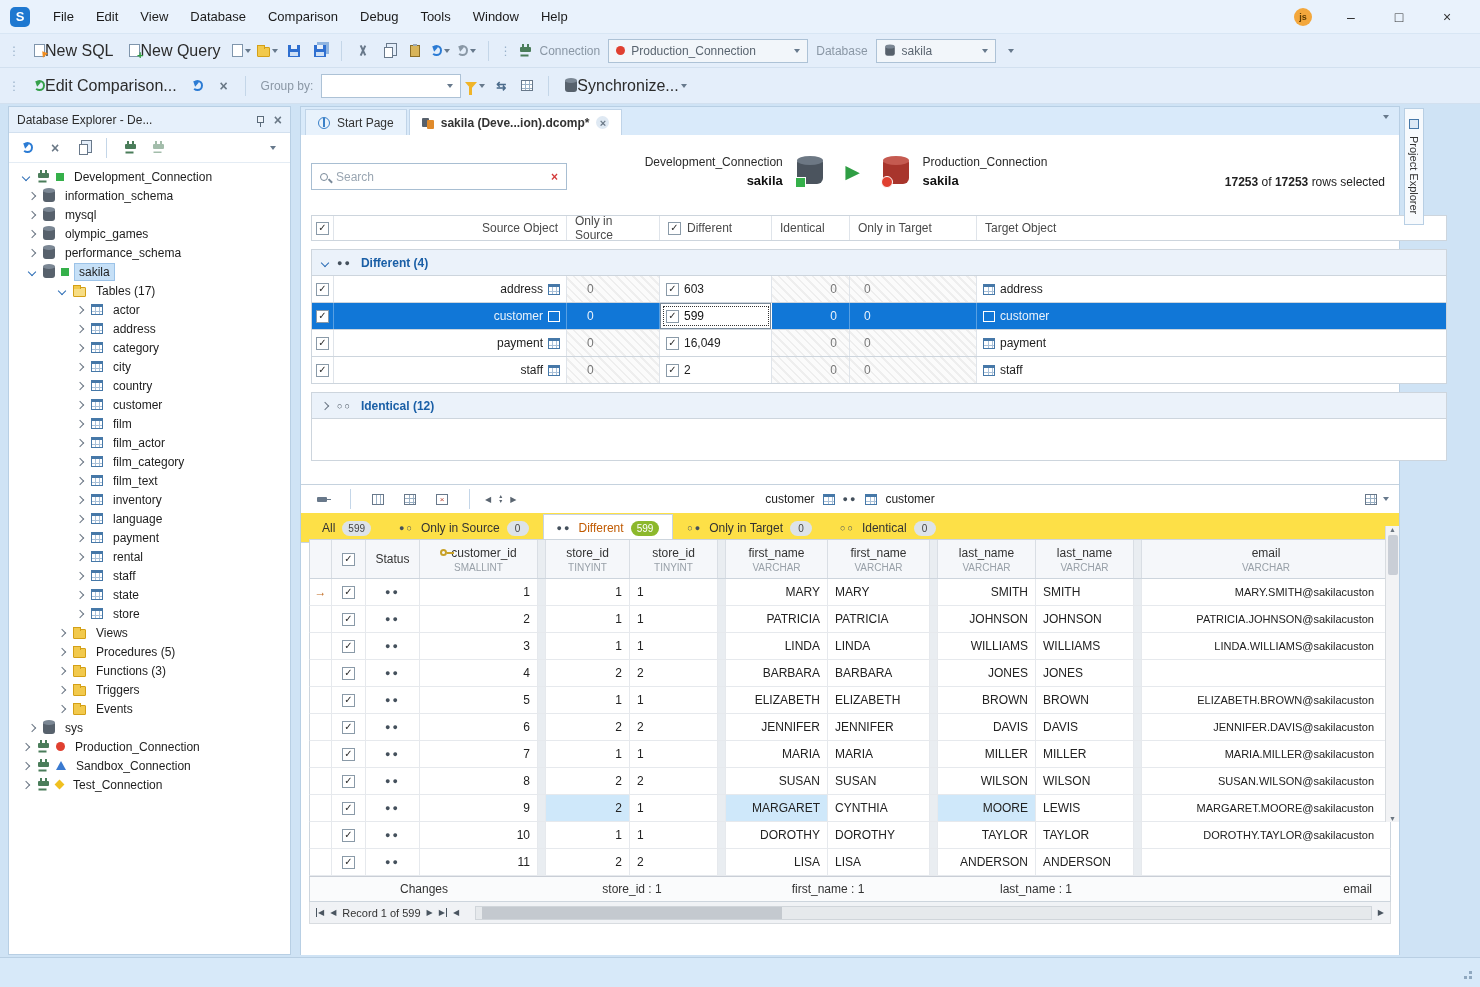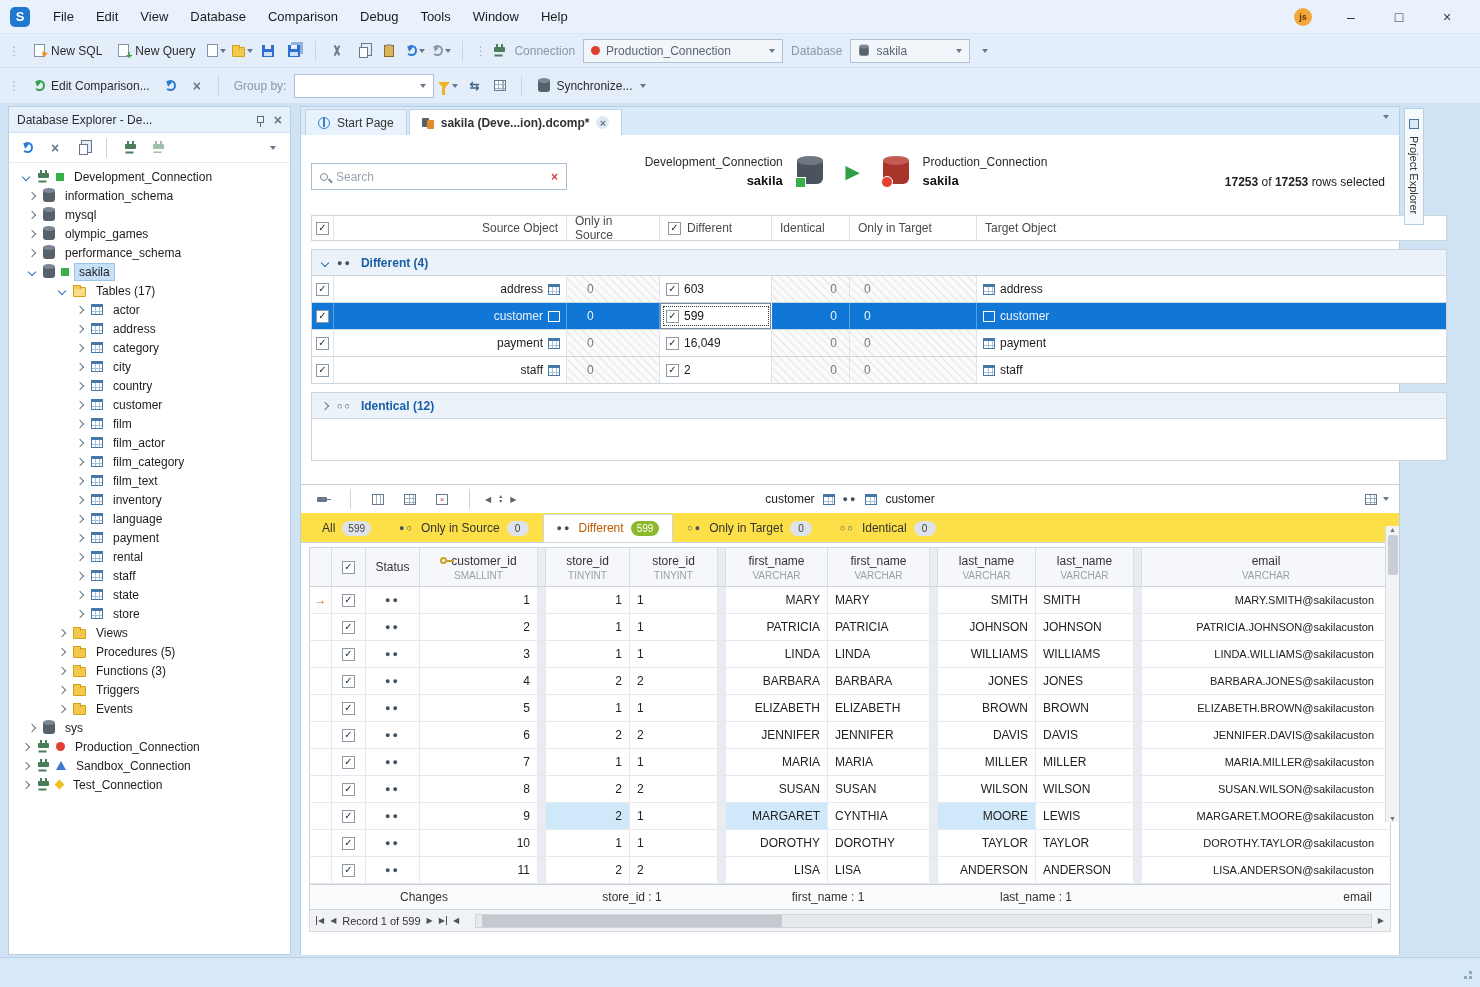--- a/index.html
+++ b/index.html
@@ -12,21 +12,21 @@
 .menu-item{padding:4px 11px;font-size:13px;color:#1b1b1b;cursor:default}
 .win-controls{margin-left:auto;display:flex;align-items:center;gap:30px;padding-right:14px}
 .js-badge{width:18px;height:18px;border-radius:50%;background:#f3a73c;color:#5c3a00;font-size:9px;font-weight:bold;display:flex;align-items:center;justify-content:center}
 .win-btn{color:#333;font-size:14px;width:18px;text-align:center}
 
 .tb{position:absolute;left:0;width:1480px;display:flex;align-items:center;background:#e4eefa;border-bottom:1px solid #d2e0ef;padding:0 6px;gap:2px}
 .tb1{top:34px;height:34px}
 .tb2{top:68px;height:36px}
 .grip{color:#9ab2ca;font-size:12px;margin:0 6px 0 2px;letter-spacing:-1px}
 .sep{width:1px;height:20px;background:#c4d6e8;margin:0 7px}
-.tbtn{display:flex;align-items:center;gap:6px;padding:4px 7px;border-radius:3px;color:#2b2b2b;font-size:12px}
+.tbtn{display:flex;align-items:center;padding:4px 7px;border-radius:3px;color:#2b2b2b;font-size:16px}
 .ibtn{display:flex;align-items:center;justify-content:center;width:24px;height:24px}
 .crt{width:0;height:0;border-left:3.5px solid transparent;border-right:3.5px solid transparent;border-top:4px solid #67798c;margin-left:2px}
 .lab{color:#8a97a5;margin:0 6px}
 .combo{display:flex;align-items:center;gap:6px;background:#f2f6fa;border:1px solid #adc2d6;height:24px;padding:0 7px;color:#5a6570}
 .combo .crt{margin-left:auto}
 .combo.w-conn{width:200px}
 .combo.w-db{width:120px}
 .combo.w-group{width:140px;background:#fff}
 
 
@@ -170,21 +170,21 @@
 .btoolbar{height:28px;display:flex;align-items:center;gap:8px;padding:0 10px;position:relative}
 .btoolbar .center{position:absolute;left:0;right:0;display:flex;align-items:center;justify-content:center;gap:8px;pointer-events:none}
 .btoolbar .right{margin-left:auto;display:flex;align-items:center;gap:4px}
 .spin{display:flex;flex-direction:column;line-height:5px;font-size:6px;color:#5a6570}
 .navg{color:#5a6570;font-size:8px}
 .btabs{height:30px;display:flex;align-items:flex-end;background:#fde047;border-bottom:1px solid #c8d4e0}
 .btab{display:inline-flex;align-items:center;gap:7px;height:28px;padding:0 13px;border:1px solid transparent;color:#333;font-size:12px}
 .btab.active{background:#fff;border-color:#c8d4e0;border-bottom-color:#fff}
 .btab.active .lbl{color:#c05a00}
 
-.dg{position:absolute;left:8px;top:62px;width:1082px}
+.dg{position:absolute;left:8px;top:54px;width:1082px}
 .dg-hdr{display:flex;height:40px;border:1px solid #cdd5dd;background:#f5f7fa}
 .hc{display:flex;flex-direction:column;align-items:center;justify-content:center;border-right:1px solid #d9dee4;font-size:12px;color:#333;gap:2px}
 .hc .nm{display:flex;align-items:center}
 .hc .tp{font-size:10px;color:#98a0a8}
 .w-ind{width:22px}.w-cbc{width:34px}.w-st{width:54px}.w-cid{width:118px}
 .w-gap{width:8px;background:#e9edf1;border-right:1px solid #d9dee4}
 .w-sid{width:84px}.w-sidt{width:88px}.w-fn{width:102px}.w-ln{width:98px}
 .w-em{flex:1}.hc.w-em{border-right:none}
 .g-row{display:flex;height:27px;border-bottom:1px solid #e6e9ed;border-left:1px solid #cdd5dd;border-right:1px solid #cdd5dd;background:#fff}
 .gc{display:flex;align-items:center;border-right:1px solid #e6e9ed;padding:0 7px;font-size:12px;color:#222}
@@ -1025,21 +1025,20 @@
             <div class="gc w-gap"></div>
             <div class="gc w-sid num ">2</div>
             <div class="gc w-sidt numl">2</div>
             <div class="gc w-gap"></div>
             <div class="gc w-fn txr ">BARBARA</div>
             <div class="gc w-fn txl">BARBARA</div>
             <div class="gc w-gap"></div>
             <div class="gc w-ln txr ">JONES</div>
             <div class="gc w-ln txl">JONES</div>
             <div class="gc w-gap"></div>
-            <div class="gc w-em email">BARBARA.JONES@sakilacuston</div>
           </div>
 
           <div class="g-row">
             <div class="gc w-ind cen">
               <span class="cur-arrow"></span>
             </div>
             <div class="gc w-cbc cen">
               <span class="cb ck"></span>
             </div>
             <div class="gc w-st cen">
@@ -1193,21 +1192,20 @@
             <div class="gc w-gap"></div>
             <div class="gc w-sid num ">2</div>
             <div class="gc w-sidt numl">2</div>
             <div class="gc w-gap"></div>
             <div class="gc w-fn txr ">LISA</div>
             <div class="gc w-fn txl">LISA</div>
             <div class="gc w-gap"></div>
             <div class="gc w-ln txr ">ANDERSON</div>
             <div class="gc w-ln txl">ANDERSON</div>
             <div class="gc w-gap"></div>
-            <div class="gc w-em email">LISA.ANDERSON@sakilacuston</div>
           </div>
         </div>
 
       <div class="changes">
         <div class="chg c1">Changes</div>
         <div class="chg g"></div>
         <div class="chg c2">store_id : 1</div>
         <div class="chg g"></div>
         <div class="chg c3">first_name : 1</div>
         <div class="chg g"></div>

